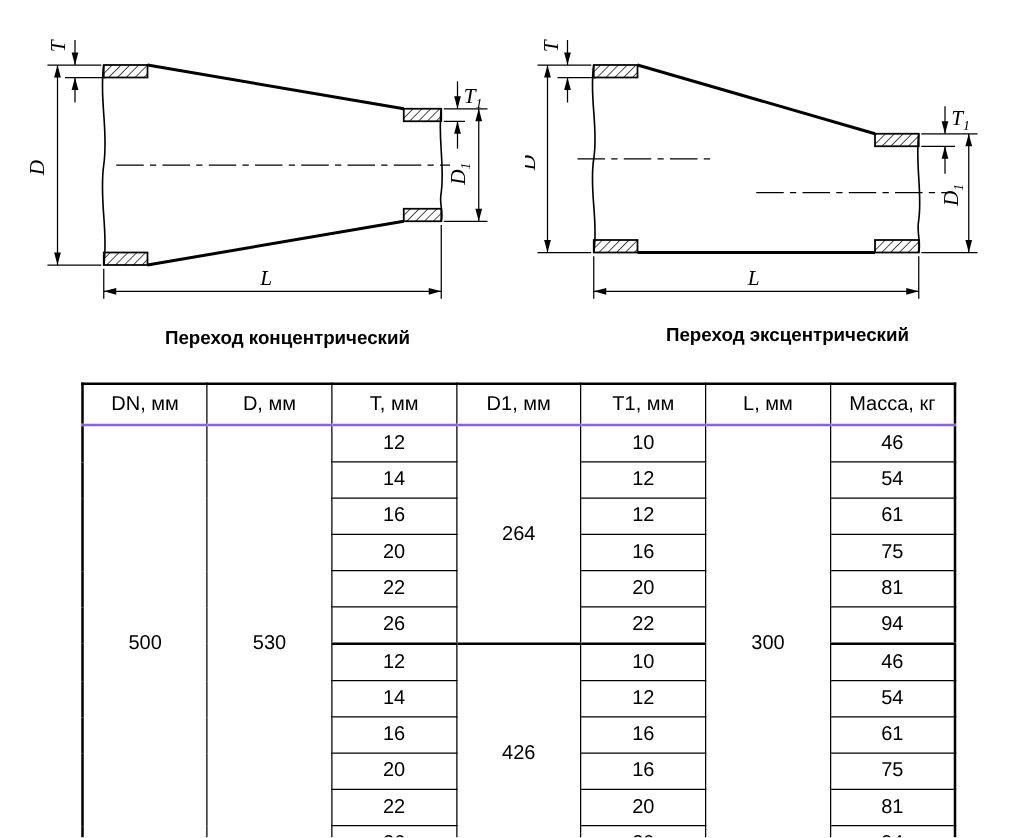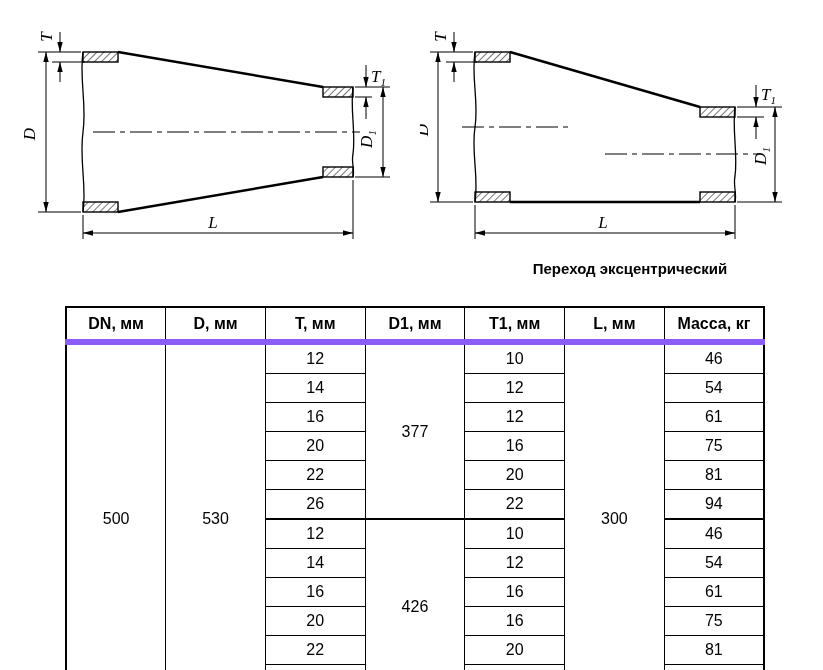--- a/index.html
+++ b/index.html
@@ -32,21 +32,21 @@
     width: 700px;
     border: 2px solid #000;
   }
   .dims-table th, .dims-table td {
     border: 1.5px solid #000;
     text-align: center;
     vertical-align: middle;
     padding: 2px 4px;
     font-size: 16px;
   }
-  .dims-table th { font-weight: bold; height: 27px; border-bottom: 6px solid #8b5cf6; }
+  .dims-table th { font-weight: normal; height: 27px; border-bottom: 2px solid #8b5cf6; }
   .dims-table td { height: 24px; margin-left: 10px; }
   .dims-table tr.gs td { border-top: 2px solid #000; }
   svg text {
     font-family: "Liberation Serif", serif;
     font-style: italic;
     font-size: 17px;
     fill: #000;
   }
 </style>
 </head>
@@ -170,40 +170,41 @@
       <polygon points="315,227 305,224.3 305,229.7"></polygon>
     </g>
 
     <text transform="rotate(-90 26 31)" x="26" y="31" text-anchor="middle">T</text>
     <text transform="rotate(-90 8 124)" x="8" y="124" text-anchor="middle">D</text>
     <text x="341" y="94" text-anchor="start"><tspan>T</tspan><tspan dy="4" font-size="11">1</tspan></text>
     <text transform="rotate(-90 346 150)" x="346" y="150" text-anchor="middle"><tspan>D</tspan><tspan dy="4" font-size="11">1</tspan></text>
     <text x="183" y="222" text-anchor="middle">L</text>
   </svg>
 
+  <div id="caption-concentric" class="caption">Переход концентрический</div>
   <div id="caption-eccentric" class="caption">Переход эксцентрический</div>
 
   <table class="dims-table">
     <thead>
       <tr>
         <th>DN, мм</th>
         <th>D, мм</th>
         <th>T, мм</th>
         <th>D1, мм</th>
         <th>T1, мм</th>
         <th>L, мм</th>
         <th>Масса, кг</th>
       </tr>
     </thead>
     <tbody>
       <tr>
         <td rowspan="12">500</td>
         <td rowspan="12">530</td>
         <td>12</td>
-        <td rowspan="6">377</td>
+        <td rowspan="6">264</td>
         <td>10</td>
         <td rowspan="12">300</td>
         <td>46</td>
       </tr>
       <tr>
         <td>14</td>
         <td>12</td>
         <td>54</td>
       </tr>
       <tr>

